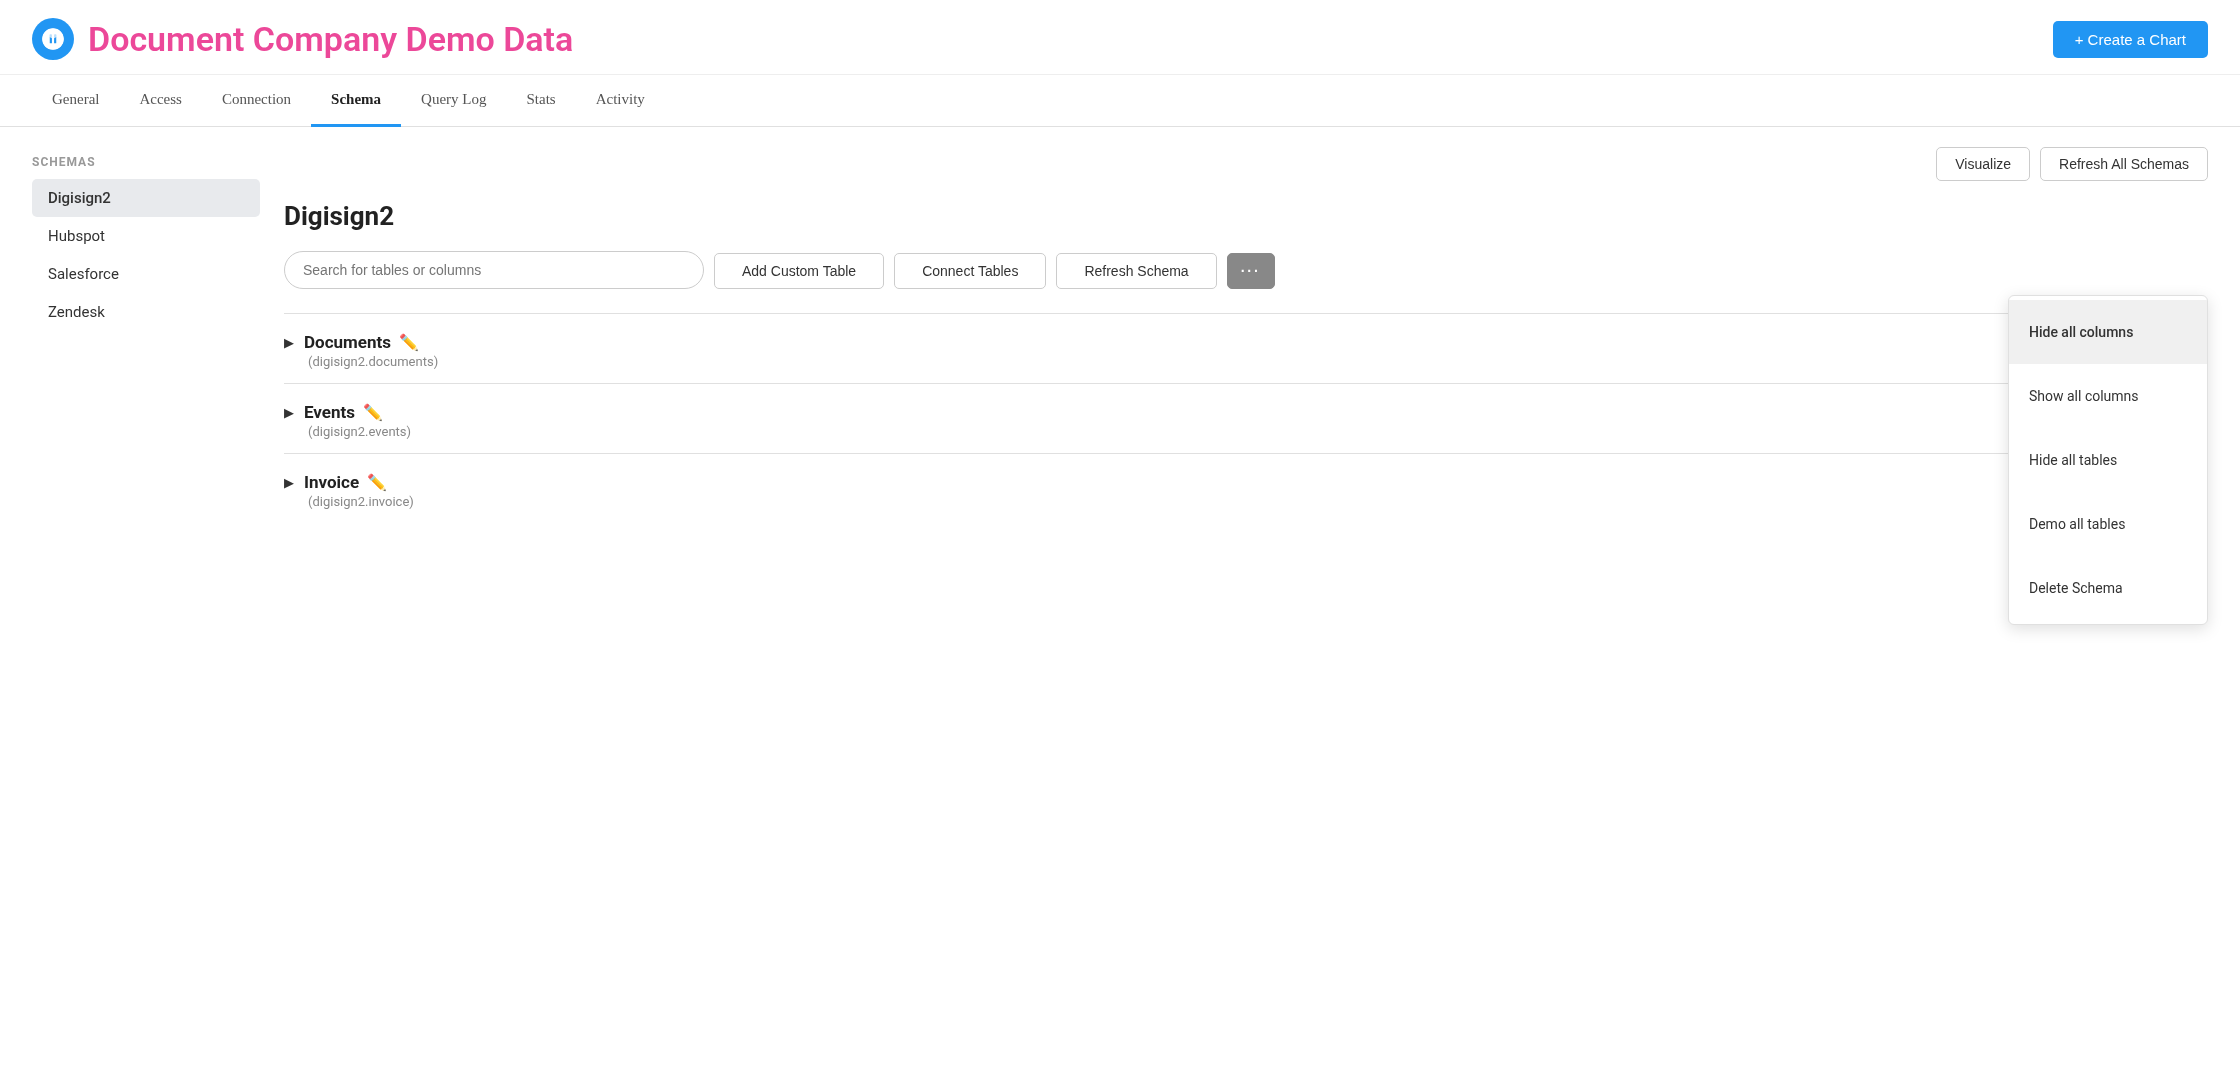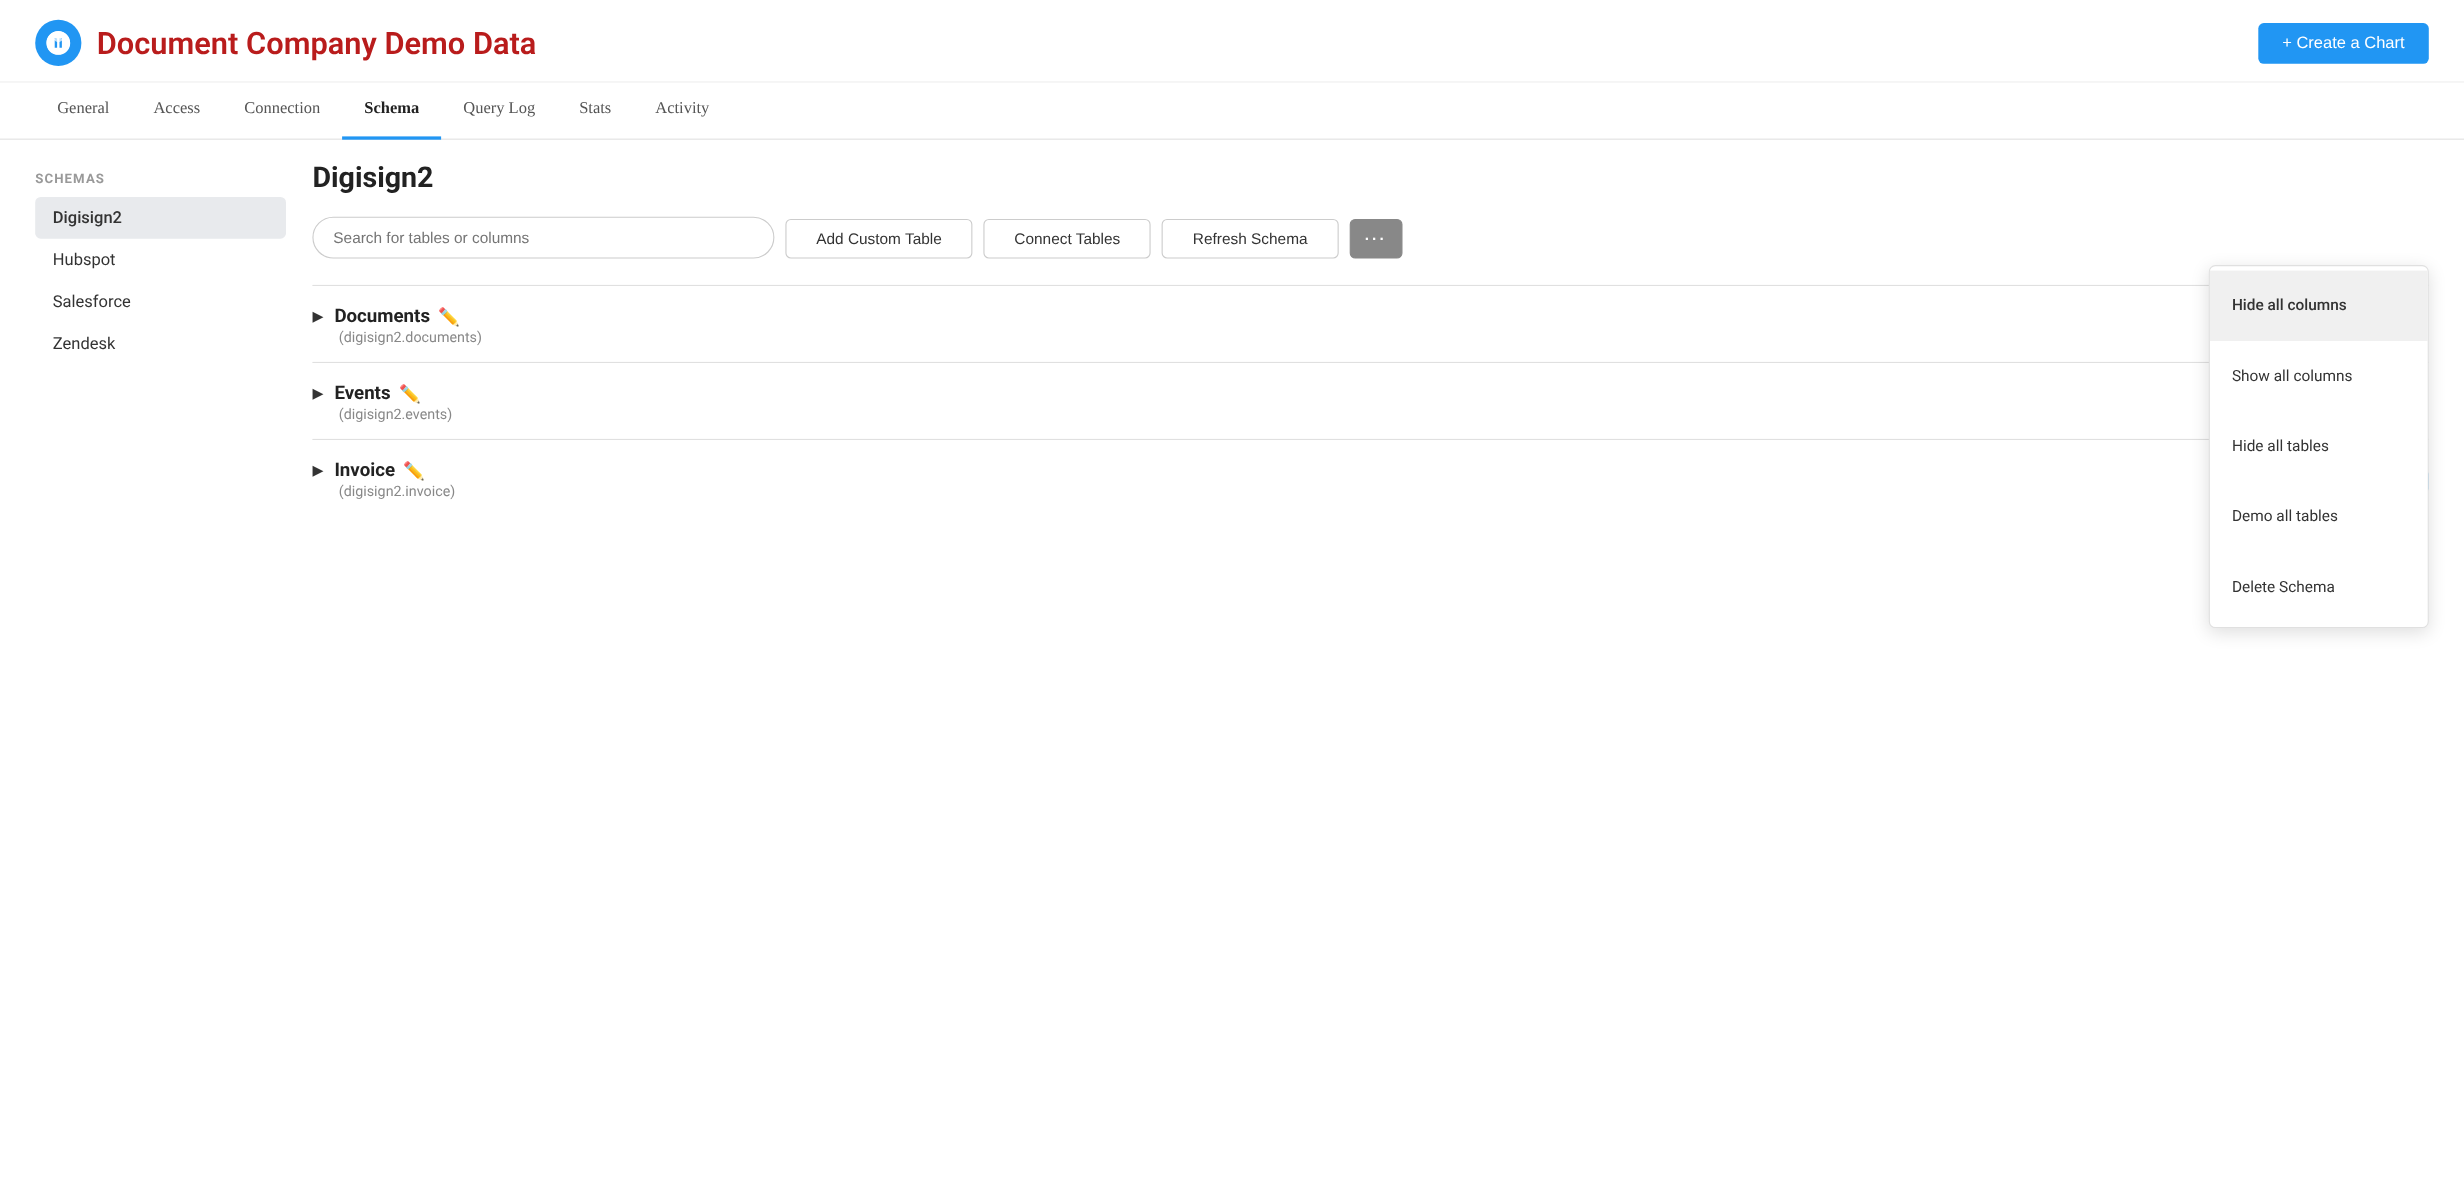--- a/index.html
+++ b/index.html
@@ -3,21 +3,21 @@
   <meta charset="utf-8">
   <style>
     * { box-sizing: border-box; margin: 0; padding: 0; }
     body { font-family: -apple-system, BlinkMacSystemFont, 'Segoe UI', Roboto, sans-serif; background: #fff; color: #333; font-size: 15px; }
 
     
     .header { display: flex; align-items: center; justify-content: space-between; padding: 18px 32px 14px 32px; border-bottom: 1px solid #eee; }
     .header-left { display: flex; align-items: center; gap: 14px; }
     .logo-circle { width: 42px; height: 42px; border-radius: 50%; background: #2196f3; display: flex; align-items: center; justify-content: center; flex-shrink: 0; }
     .logo-circle svg { width: 26px; height: 26px; fill: white; }
-    .app-title { font-size: 28px; font-weight: 600; color: #b91c1c; }
+    .app-title { font-size: 34px; font-weight: 600; color: #ec4899; }
     .create-chart-btn { background: #2196f3; color: white; border: none; border-radius: 5px; padding: 10px 22px; font-size: 15px; font-weight: 500; cursor: pointer; display: flex; align-items: center; gap: 6px; }
 
     
     .nav-tabs { display: flex; align-items: center; padding: 0 32px; border-bottom: 1px solid #e0e0e0; gap: 0; }
     .nav-tab { padding: 16px 20px; cursor: pointer; color: #555; font-size: 15px; border-bottom: 3px solid transparent; margin-bottom: -1px; text-decoration: none; font-family: Liberation Serif, serif; }
     .nav-tab.active { font-weight: 700; color: #222; border-bottom: 3px solid #2196f3; }
 
     
     .main-layout { display: flex; padding: 0; min-height: calc(100vh - 120px); }
 
@@ -93,20 +93,24 @@
   <div class="sidebar">
     <div class="sidebar-label">SCHEMAS</div>
     <div class="sidebar-item active">Digisign2</div>
     <div class="sidebar-item">Hubspot</div>
     <div class="sidebar-item">Salesforce</div>
     <div class="sidebar-item">Zendesk</div>
   </div>
 
   <div class="content">
 
+    <div class="content-toolbar">
+      <button class="toolbar-btn">Visualize</button>
+      <button class="toolbar-btn">Refresh All Schemas</button>
+    </div>
 
     <div class="schema-title">Digisign2</div>
 
     <div class="action-bar">
       <input class="search-input" type="text" placeholder="Search for tables or columns" style="">
       <button class="action-btn">Add Custom Table</button>
       <button class="action-btn">Connect Tables</button>
       <button class="action-btn">Refresh Schema</button>
       <button class="more-btn">···</button>
 

